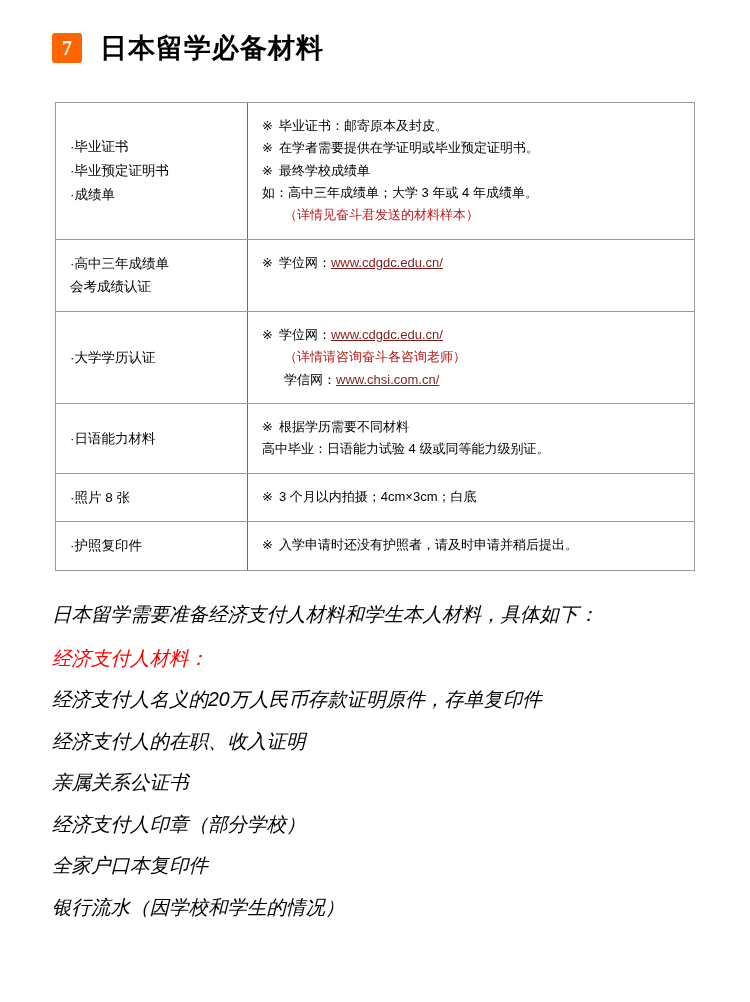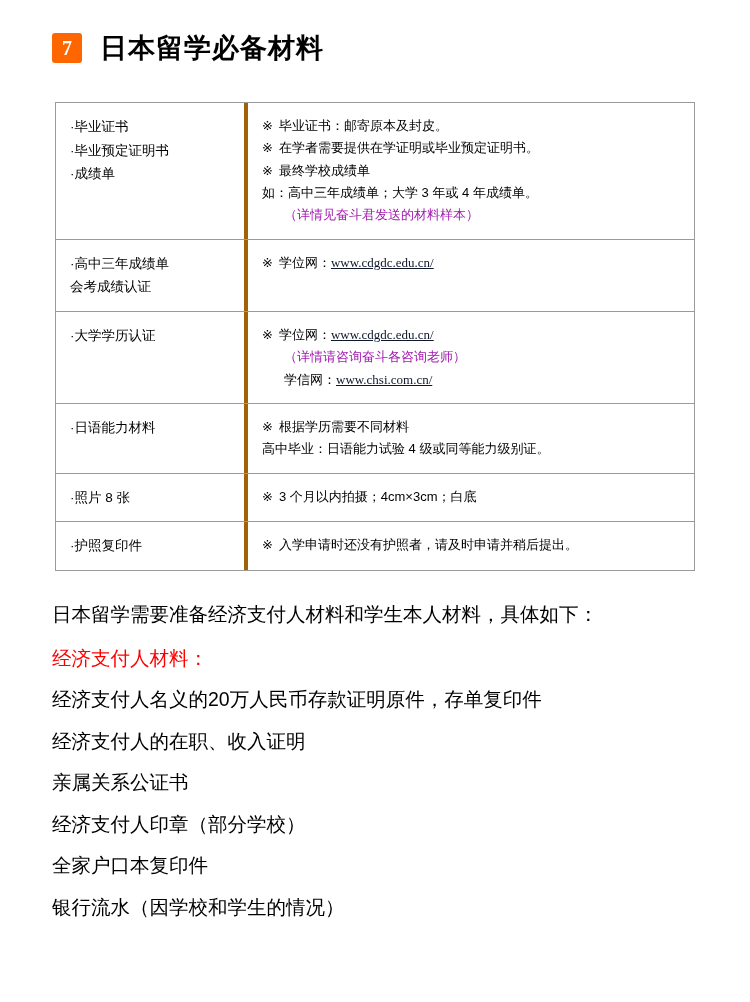--- a/index.html
+++ b/index.html
@@ -51,51 +51,52 @@
     box-sizing: border-box;
   }
   .trow {
     display: flex;
     border-bottom: 1px solid #9a9a9a;
   }
   .trow:last-child { border-bottom: none; }
   .tcell-left {
     width: 192px;
     box-sizing: border-box;
-    border-right: 4px solid #a16207;
+    border-right: 1px solid #a16207;
     padding: 12px 10px 12px 14px;
     display: flex;
     flex-direction: column;
+    justify-content: center;
     font-size: 13.5px;
     line-height: 1.75;
   }
   .tcell-right {
     flex: 1;
     box-sizing: border-box;
     padding: 12px 10px 12px 14px;
     font-size: 13px;
     line-height: 1.72;
     display: flex;
     flex-direction: column;
     justify-content: flex-start;
   }
   .line { white-space: nowrap; }
   .mark { margin-right: 6px; }
   .indent { padding-left: 22px; }
-  .red { color: #a21caf; }
+  .red { color: #b91c1c; }
   .link {
-    color: #0f172a;
+    color: #7f1d1d;
     text-decoration: underline;
-    font-family: Liberation Serif, serif;
   }
 
   
   .body-text {
     margin: 34px 0 0 52px;
     width: 660px;
+    font-style: italic;
   }
   .p {
     font-size: 19.5px;
     line-height: 1.0;
     margin-bottom: 22px;
     color: #000000;
   }
   .p-red {
     color: #ff0000;
   }

